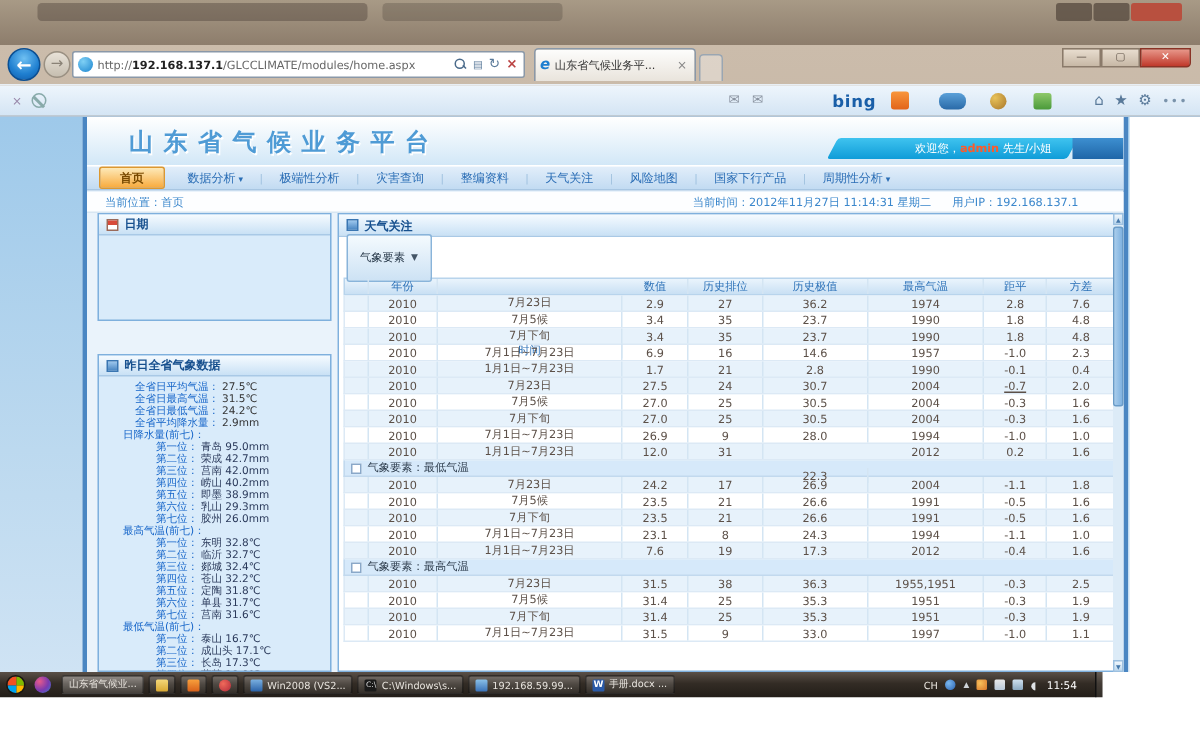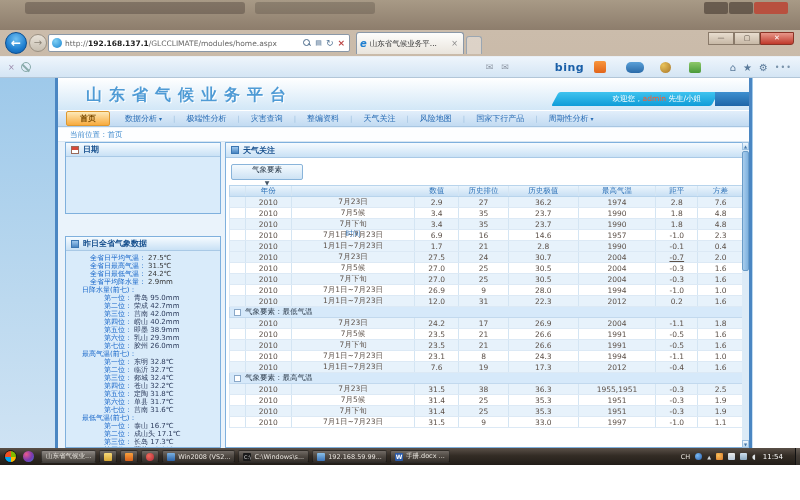--- a/index.html
+++ b/index.html
@@ -66,21 +66,21 @@
 .page-bg{position:absolute;left:0;top:0;width:753px;height:100%;background:linear-gradient(180deg,#9ec9ea,#bcd9ef 60%,#cfe3f4);}
 .platform{position:absolute;left:55px;top:0;width:697px;height:100%;background:#eaf3fb;
   border-left:3px solid #4a86c2;border-right:3px solid #4a86c2;}
 
 
 .p-header{position:absolute;left:0;top:0;width:100%;height:32px;background:linear-gradient(180deg,#ffffff,#d2e7f7);overflow:hidden;}
 .p-title{position:absolute;left:28px;top:7px;font-size:16px;font-weight:bold;color:#4f9bd5;letter-spacing:7px;text-shadow:1px 1px 0 #fff;}
 .ribbon{position:absolute;right:34px;top:14px;width:160px;height:14px;background:linear-gradient(180deg,#3fc3ef,#0f9cd8);
   transform:skewX(-28deg);border-radius:2px;}
 .ribbon-text{position:absolute;right:48px;top:16px;font-size:7.5px;color:#fff;white-space:nowrap;}
-.ribbon-text .adm{color:#ff5a2a;font-weight:normal;}
+.ribbon-text .adm{color:#ff5a2a;font-weight:bold;}
 .ribbon-block{position:absolute;right:0;top:14px;width:34px;height:14px;background:linear-gradient(180deg,#3d8fd0,#1f66a8);}
 
 
 .p-menu{position:absolute;left:0;top:32px;width:100%;height:17px;background:linear-gradient(180deg,#e2eefa,#c2dbf2);
   border-top:1px solid #fff;border-bottom:1px solid #a8c6e2;display:flex;align-items:center;padding-left:8px;}
 .menu-item{font-size:8px;color:#2a6db5;padding:2px 11px;white-space:nowrap;}
 .menu-item.active{background:linear-gradient(180deg,#fde9b8,#f8ab3e);border:1px solid #dd9830;border-radius:2px;
   color:#7a4a00;font-weight:bold;padding:1px 13px;margin-right:4px;}
 .menu-sep{color:#9fc0de;font-size:7px;}
 .menu-arrow{font-size:6px;color:#2a6db5;margin-left:2px;}
@@ -111,22 +111,22 @@
 .sec-title{color:#1464c8;padding-left:14px;}
 .rank-line{display:flex;}
 .rank-label{width:64px;text-align:right;color:#1464c8;}
 .rank-value{color:#2b3a5b;padding-left:2px;}
 
 
 .main-panel{position:absolute;left:167px;top:64px;width:523px;height:306px;border:1px solid #7fb0dd;background:#fff;overflow:hidden;}
 .main-hd{height:15px;background:linear-gradient(180deg,#f6fbff,#c9e1f5);border-bottom:1px solid #a9c9e6;
   display:flex;align-items:center;gap:4px;padding-left:5px;font-size:8px;font-weight:bold;color:#17508e;}
 .btn-row{height:27px;display:flex;align-items:center;padding-left:5px;background:#fff;}
-.elem-btn{height:16px;padding:0 20px;background:linear-gradient(180deg,#f4fafe,#cde2f4);border:1px solid #89b4da;border-radius:2px;
-  font-size:7.5px;color:#234;display:flex;align-items:center;gap:4px;flex-direction:column;}
+.elem-btn{height:32px;padding:0 8px;background:linear-gradient(180deg,#f4fafe,#cde2f4);border:1px solid #89b4da;border-radius:2px;
+  font-size:7.5px;color:#234;display:flex;align-items:center;gap:4px;}
 .elem-btn .arr{font-size:6px;color:#456;}
 .wtable{margin:0 3px;}
 .t-head{display:flex;height:12px;background:linear-gradient(180deg,#eaf4fc,#c9e0f4);border:1px solid #b8d4ec;}
 .t-head .cell{color:#2d72b8;font-size:7.5px;}
 .cell{display:flex;align-items:center;justify-content:center;border-right:1px solid #d4e5f3;height:100%;overflow:hidden;white-space:nowrap;}
 .cell:last-child{border-right:none;}
 .g-row{display:flex;align-items:center;height:11px;background:#d6e9fa;border:1px solid #c2d9ee;border-top:none;
   font-size:7.5px;color:#2b3a4a;gap:4px;padding-left:4px;}
 .g-check{width:7px;height:7px;background:#fff;border:1px solid #8aa8c8;flex:0 0 auto;}
 .d-row{display:flex;height:11px;border:1px solid #dce9f5;border-top:none;font-size:7.5px;color:#5c5048;}
@@ -134,21 +134,21 @@
 .d-row.even{background:#ffffff;}
 
 
 .p-scroll{position:absolute;right:0;top:64px;width:7px;height:306px;background:#dcebf7;}
 .p-scroll .sc-up,.p-scroll .sc-dn{position:absolute;left:0;width:7px;height:8px;background:linear-gradient(#f2f8fd,#bcd8ee);
   border:1px solid #9cc0e0;font-size:4px;color:#47a;text-align:center;line-height:7px;}
 .p-scroll .sc-dn{bottom:0;}
 .p-scroll .sc-thumb{position:absolute;left:0;top:9px;width:7px;height:120px;background:linear-gradient(90deg,#a9cdec,#7fb2e0);border:1px solid #6a9cc8;border-radius:2px;}
 
 
-.taskbar{position:absolute;left:0;top:448px;width:800px;height:17px;
+.taskbar{position:absolute;left:0;top:448px;width:735px;height:17px;
   background:linear-gradient(180deg,#5a5048 0%,#332c25 45%,#221d18 100%);display:flex;align-items:center;}
 .start-orb{width:13px;height:13px;border-radius:50%;margin-left:4px;flex:0 0 auto;overflow:hidden;position:relative;
   border:1px solid #1a1612;display:grid;grid-template-columns:1fr 1fr;grid-template-rows:1fr 1fr;}
 .start-orb i{display:block;}
 .start-orb i:nth-child(1){background:#f25022;}
 .start-orb i:nth-child(2){background:#7fba00;}
 .start-orb i:nth-child(3){background:#00a4ef;}
 .start-orb i:nth-child(4){background:#ffb900;}
 .tb-flower{width:11px;height:11px;margin-left:6px;border-radius:50%;flex:0 0 auto;
   background:radial-gradient(circle at 30% 30%,#e85a8a,#7a3ab0 55%,#3a78d0);}
@@ -270,20 +270,24 @@
             <span class="menu-sep">|</span>
             <span class="menu-item">风险地图</span>
             <span class="menu-sep">|</span>
             <span class="menu-item">国家下行产品</span>
             <span class="menu-sep">|</span>
             <span class="menu-item">周期性分析<span class="menu-arrow">▾</span></span>
           </div>
 
         <div class="p-crumb">
           <span class="crumb-left">当前位置：首页</span>
+          <span class="crumb-right">
+            <span>当前时间：2012年11月27日 11:14:31 星期二</span>
+            <span>用户IP：192.168.137.1</span>
+          </span>
         </div>
 
         <div class="sidebar">
           <div class="panel date-panel">
             <div class="panel-hd">
               <span class="cal-ico"></span>
               <span>日期</span>
             </div>
           </div>
           <div class="panel weather-panel">
@@ -508,21 +512,21 @@
                 <div class="cell" style="width: 78px;">1994</div>
                 <div class="cell" style="width: 42px;">-1.0</div>
                 <div class="cell" style="width: 45px;">1.0</div>
               </div>
               <div class="d-row odd">
                 <div class="cell" style="width: 16px;"></div>
                 <div class="cell" style="width: 46px;">2010</div>
                 <div class="cell" style="width: 124px;">1月1日~7月23日</div>
                 <div class="cell" style="width: 44px;">12.0</div>
                 <div class="cell" style="width: 50px;">31</div>
-                <div class="cell" style="width: 70px;">22.3</div>
+                <div class="cell" style="width: 70px; margin-top: 16px;">22.3</div>
                 <div class="cell" style="width: 78px;">2012</div>
                 <div class="cell" style="width: 42px;">0.2</div>
                 <div class="cell" style="width: 45px;">1.6</div>
               </div>
               <div class="g-row">
                 <span class="g-check"></span>
                 <span>气象要素：最低气温</span>
               </div>
               <div class="d-row odd">
                 <div class="cell" style="width: 16px;"></div>

